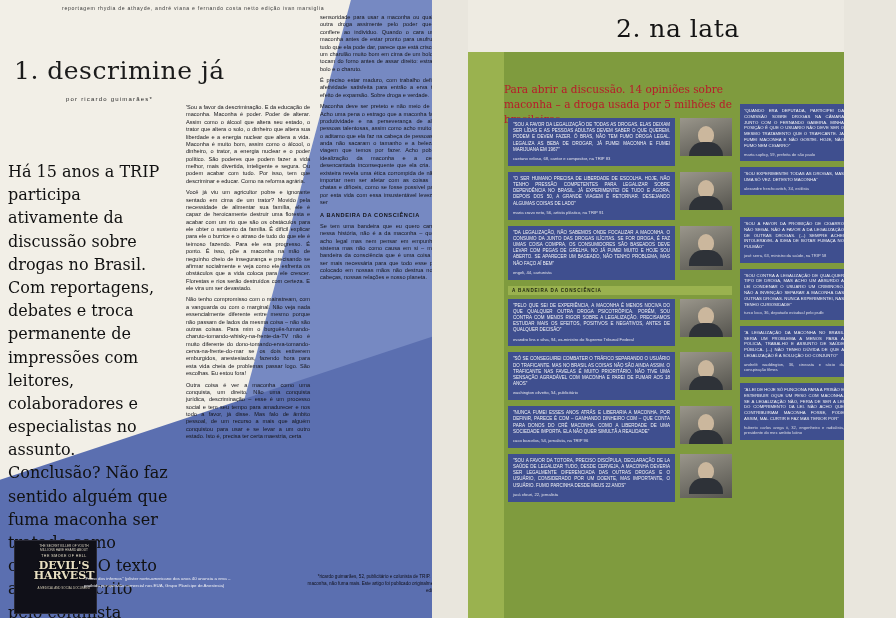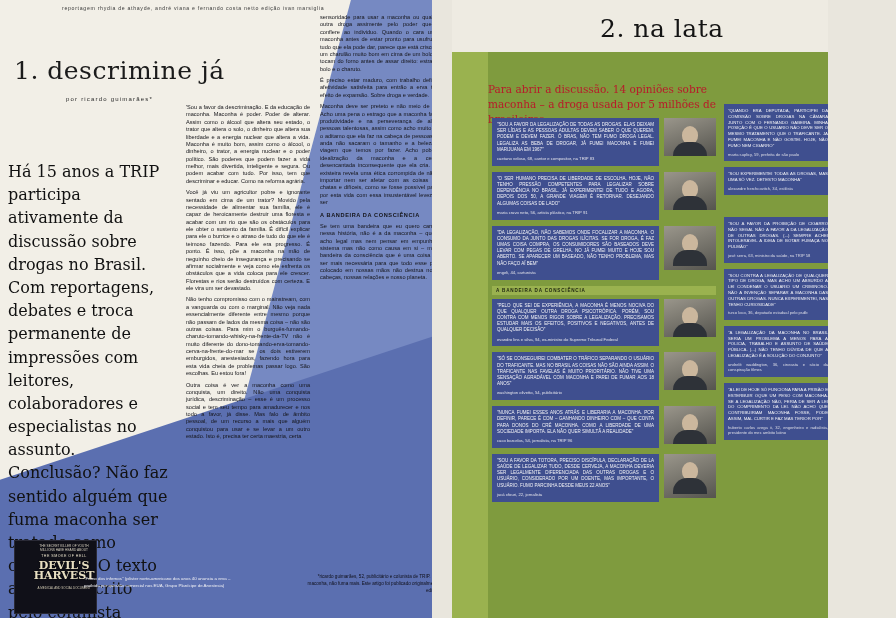--- a/index.html
+++ b/index.html
@@ -71,21 +71,21 @@
     font-size:11px;color:#e8dfc2;text-align:center;line-height:.95;margin-top:3px;
     text-shadow:0 0 2px #000;
   }
   .dvd-bot{font-size:3px;color:#cfc8b2;text-align:center;margin-top:4px;}
   .dvd-cap{
     position:absolute;left:84px;top:576px;width:150px;
     font-size:4.4px;line-height:1.5;color:#f1f1f5;
   }
 
   
-  .right-page{position:absolute;left:452px;top:0;width:376px;height:618px;background:#f0abfc;overflow:hidden;}
+  .right-page{position:absolute;left:468px;top:0;width:376px;height:618px;background:#f0abfc;overflow:hidden;}
   .rp-green-top{position:absolute;left:0;top:52px;width:444px;height:120px;background:#7f9b3e;}
   .rp-green-left{position:absolute;left:0;top:52px;width:36px;height:566px;background:#9ab24f;}
   .rp-body{position:absolute;left:0;top:172px;width:444px;height:446px;background:#7f9b3e;}
   .rp-white-strip{position:absolute;left:0;top:0;width:444px;height:52px;background:#eeebe2;}
   .rp-title{
     position:absolute;left:148px;top:14px;
     font-family:"DejaVu Serif", serif;
     font-size:25px;color:#141414;letter-spacing:.5px;
   }
   .rp-dek{

